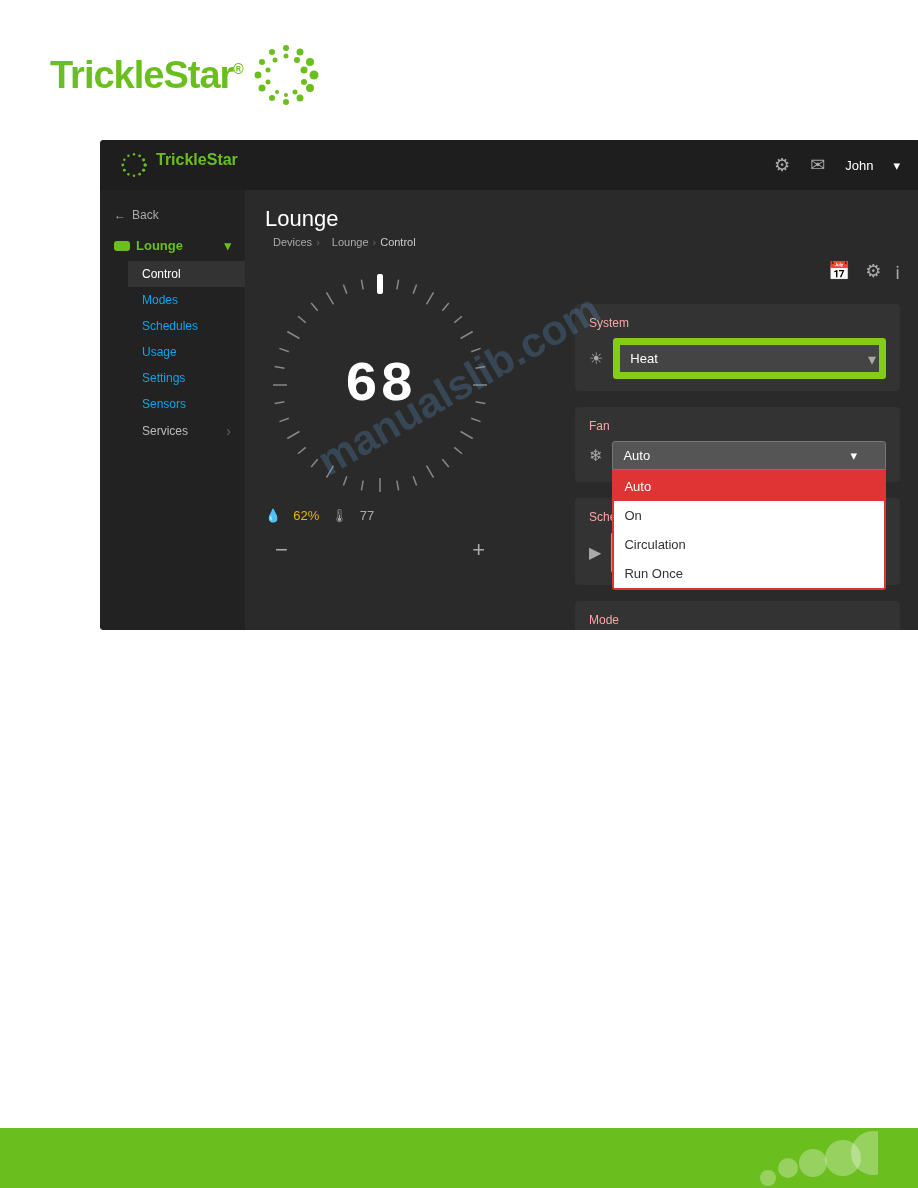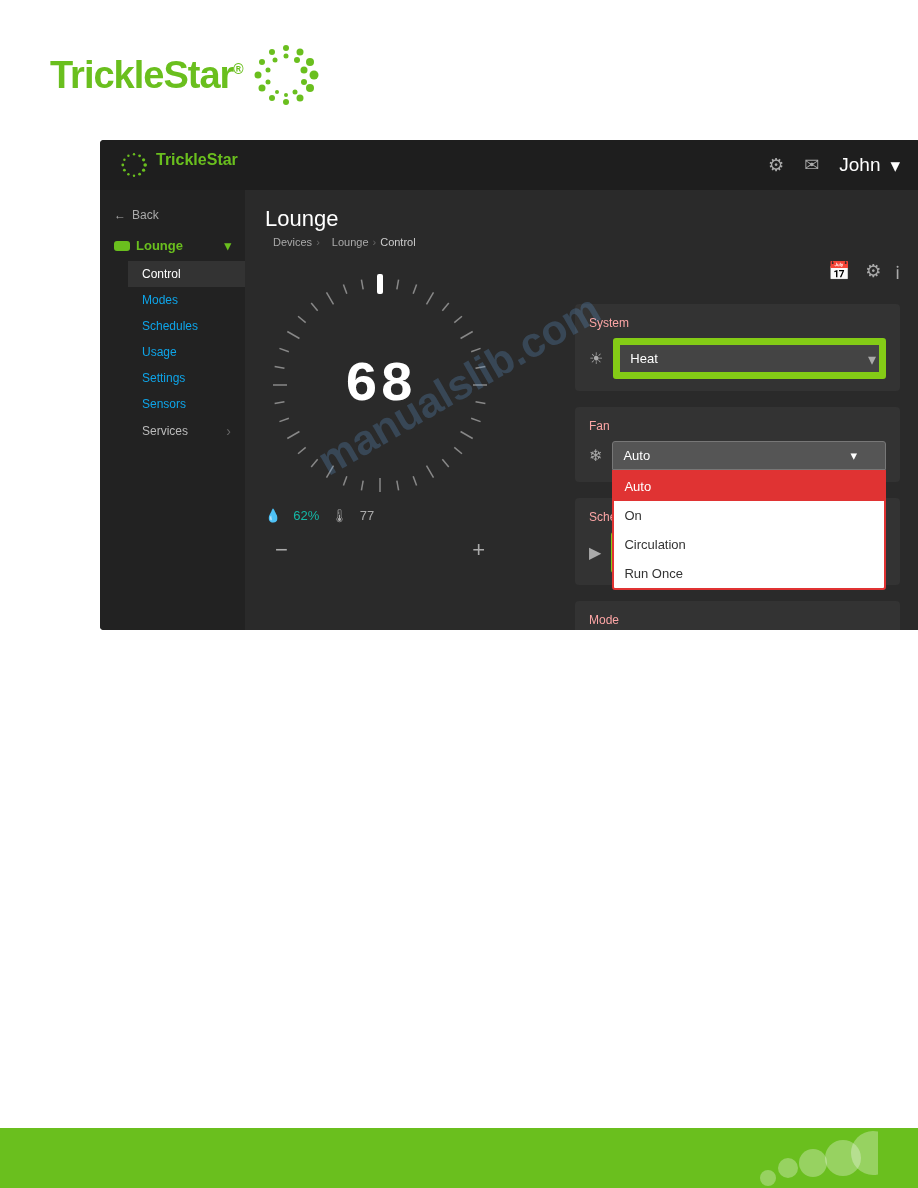--- a/index.html
+++ b/index.html
@@ -66,24 +66,24 @@
       align-items: center;
       gap: 20px;
     }
     .nav-icon {
       color: #aaa;
       font-size: 18px;
       cursor: pointer;
     }
     .nav-user {
       color: #fff;
-      font-size: 19px;
+      font-size: 13px;
       display: flex;
       align-items: flex-start;
-      gap: 10px;
+      gap: 20px;
       cursor: pointer;
     }
 
     
     .main-layout {
       display: flex;
       height: 440px;
     }
 
     
@@ -570,21 +570,21 @@
                   <line x1="115" y1="8" x2="115" y2="18" transform="rotate(340 115 115)"></line>
                   <line x1="115" y1="8" x2="115" y2="18" transform="rotate(350 115 115)"></line>
                 </g>
 
                 <rect x="112" y="4" width="6" height="20" fill="#fff" rx="2"></rect>
               </svg>
               <div class="dial-temp">68</div>
             </div>
             <div class="dial-bottom-info">
               <span style="color:#aaa;">💧</span>
-              <span style="color:#14b8a6;">62%</span>
+              <span style="color:#eab308;">62%</span>
               <span style="color:#aaa;">🌡</span>
               <span style="color:#aaa;">77</span>
             </div>
             <div class="dial-controls">
               <button class="dial-btn">−</button>
               <button class="dial-btn">+</button>
             </div>
           </div>
 
           <div class="right-panel">

